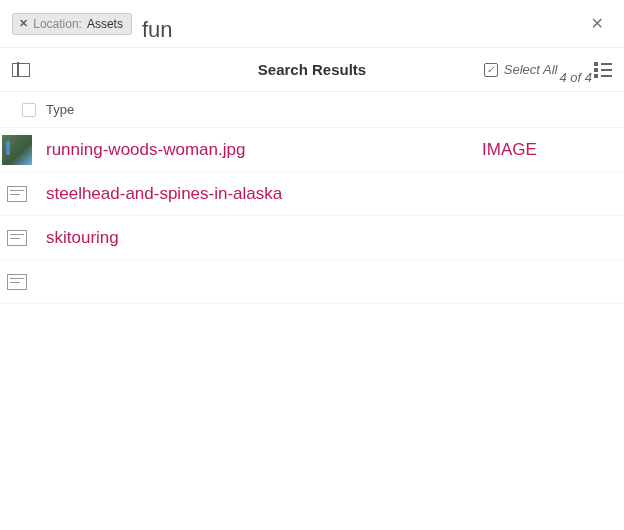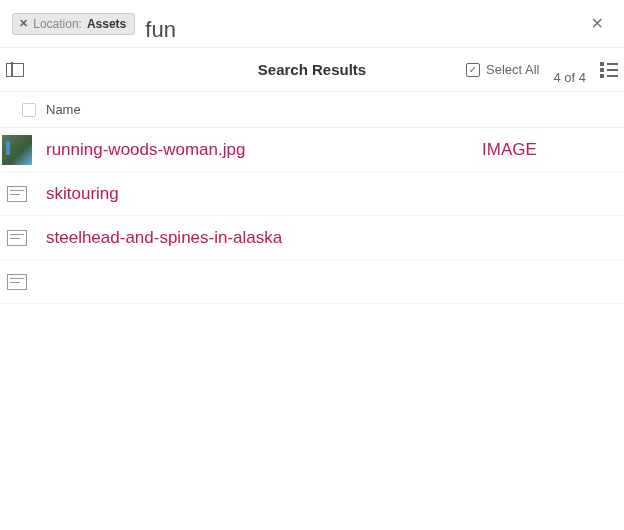--- a/index.html
+++ b/index.html
@@ -30,21 +30,21 @@
       color: #555;
       gap: 5px;
     }
     .chip-close {
       font-size: 11px;
       color: #666;
       cursor: pointer;
       font-weight: bold;
     }
     .chip-label { color: #888; }
-    .chip-value { color: #333; font-weight: bold; }
+    .chip-value { color: #333; }
     .search-input-area {
       flex: 1;
       position: relative;
       margin-top: 13px;
     }
     .search-input {
       width: 100%;
       border: none;
       outline: none;
       font-size: 22px;
@@ -55,21 +55,21 @@
     .close-search {
       color: #777;
       font-size: 16px;
       cursor: pointer;
       padding: 4px 8px;
     }
     .toolbar {
       display: flex;
       align-items: center;
       height: 44px;
-      padding: 0 6px;
+      padding: 0 12px;
       border-bottom: 1px solid #eee;
     }
     .rail-icon {
       width: 18px;
       height: 14px;
       border: 1.5px solid #666;
       position: relative;
       cursor: pointer;
     }
     .rail-icon::before {
@@ -86,23 +86,24 @@
       font-size: 15px;
       font-weight: 600;
       color: #333;
       position: absolute;
       left: 50%;
       transform: translateX(-50%);
     }
     .toolbar-actions {
       display: flex;
       align-items: center;
-      gap: 14px;
+      gap: 2px;
       color: #666;
       font-size: 13px;
+      font-style: italic;
     }
     .select-all {
       display: flex;
       align-items: center;
       gap: 6px;
       cursor: pointer;
     }
     .select-all-box {
       width: 14px;
       height: 14px;
@@ -255,44 +256,44 @@
         </div>
     </div>
   </div>
 </div>
 
 <div class="content-area">
   <div class="results-header">
     <div class="col-check">
       <div class="hdr-check"></div>
     </div>
-    <div class="col-type">Name</div>
+    <div class="col-type">Type</div>
   </div>
   <div id="results-body">
       <div class="result-row">
         <div class="thumb">
           <div class="thumb-img"></div>
         </div>
         <div class="row-name">running-woods-woman.jpg</div>
         <div class="row-type">IMAGE</div>
       </div>
       <div class="result-row">
         <div class="thumb">
           <div class="thumb-fragment"></div>
         </div>
+        <div class="row-name">steelhead-and-spines-in-alaska</div>
+        <div class="row-type"></div>
+      </div>
+      <div class="result-row">
+        <div class="thumb">
+          <div class="thumb-fragment"></div>
+        </div>
         <div class="row-name">skitouring</div>
         <div class="row-type"></div>
       </div>
       <div class="result-row">
         <div class="thumb">
           <div class="thumb-fragment"></div>
         </div>
-        <div class="row-name">steelhead-and-spines-in-alaska</div>
         <div class="row-type"></div>
       </div>
-      <div class="result-row">
-        <div class="thumb">
-          <div class="thumb-fragment"></div>
-        </div>
-        <div class="row-type"></div>
-      </div>
     </div>
 </div>
 
 </body></html>

